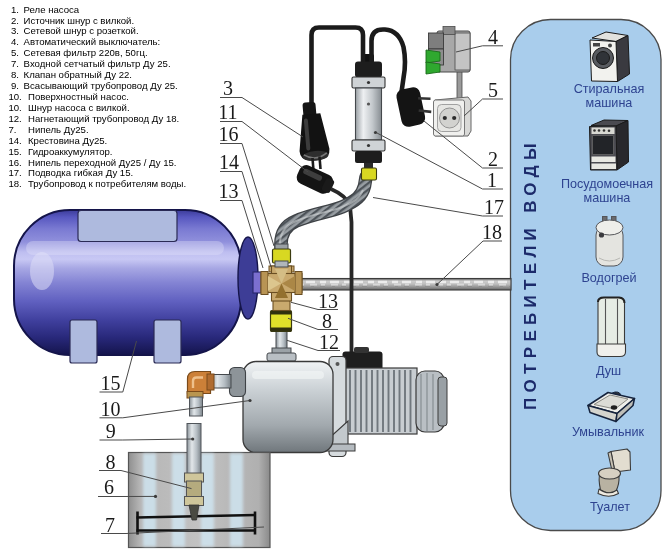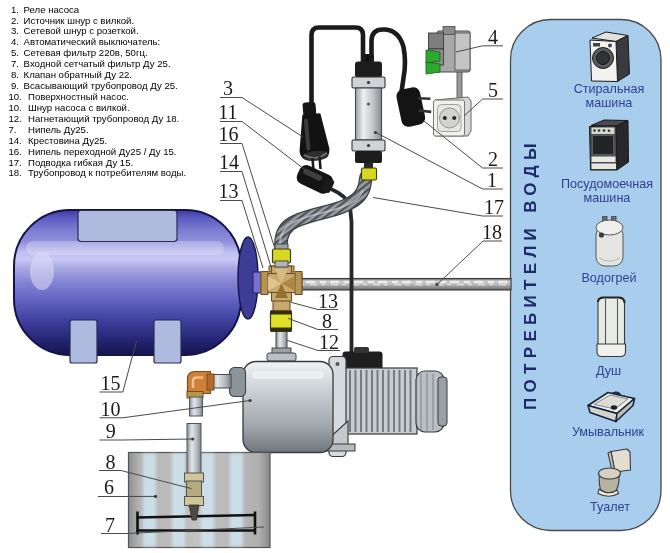--- a/index.html
+++ b/index.html
@@ -352,17 +352,18 @@
 <div class="li"><span class="n">4.</span><span>Автоматический выключатель:</span></div>
 <div class="li"><span class="n">5.</span><span>Сетевая фильтр 220в, 50гц.</span></div>
 <div class="li"><span class="n">7.</span><span>Входной сетчатый фильтр Ду 25.</span></div>
 <div class="li"><span class="n">8.</span><span>Клапан обратный Ду 22.</span></div>
 <div class="li"><span class="n">9.</span><span>Всасывающий трубопровод Ду 25.</span></div>
 <div class="li d"><span class="n">10.</span><span>Поверхностный насос.</span></div>
 <div class="li d"><span class="n">10.</span><span>Шнур насоса с вилкой.</span></div>
 <div class="li d"><span class="n">12.</span><span>Нагнетающий трубопровод Ду 18.</span></div>
 <div class="li d"><span class="n">7.</span><span>Нипель Ду25.</span></div>
 <div class="li d"><span class="n">14.</span><span>Крестовина Ду25.</span></div>
+<div class="li d"><span class="n">15.</span><span>Гидроаккумулятор.</span></div>
 <div class="li d"><span class="n">16.</span><span>Нипель переходной Ду25 / Ду 15.</span></div>
 <div class="li d"><span class="n">17.</span><span>Подводка гибкая Ду 15.</span></div>
 <div class="li d"><span class="n">18.</span><span>Трубопровод к потребителям воды.</span></div>
 </div>
 </div>
 
 </body></html>

